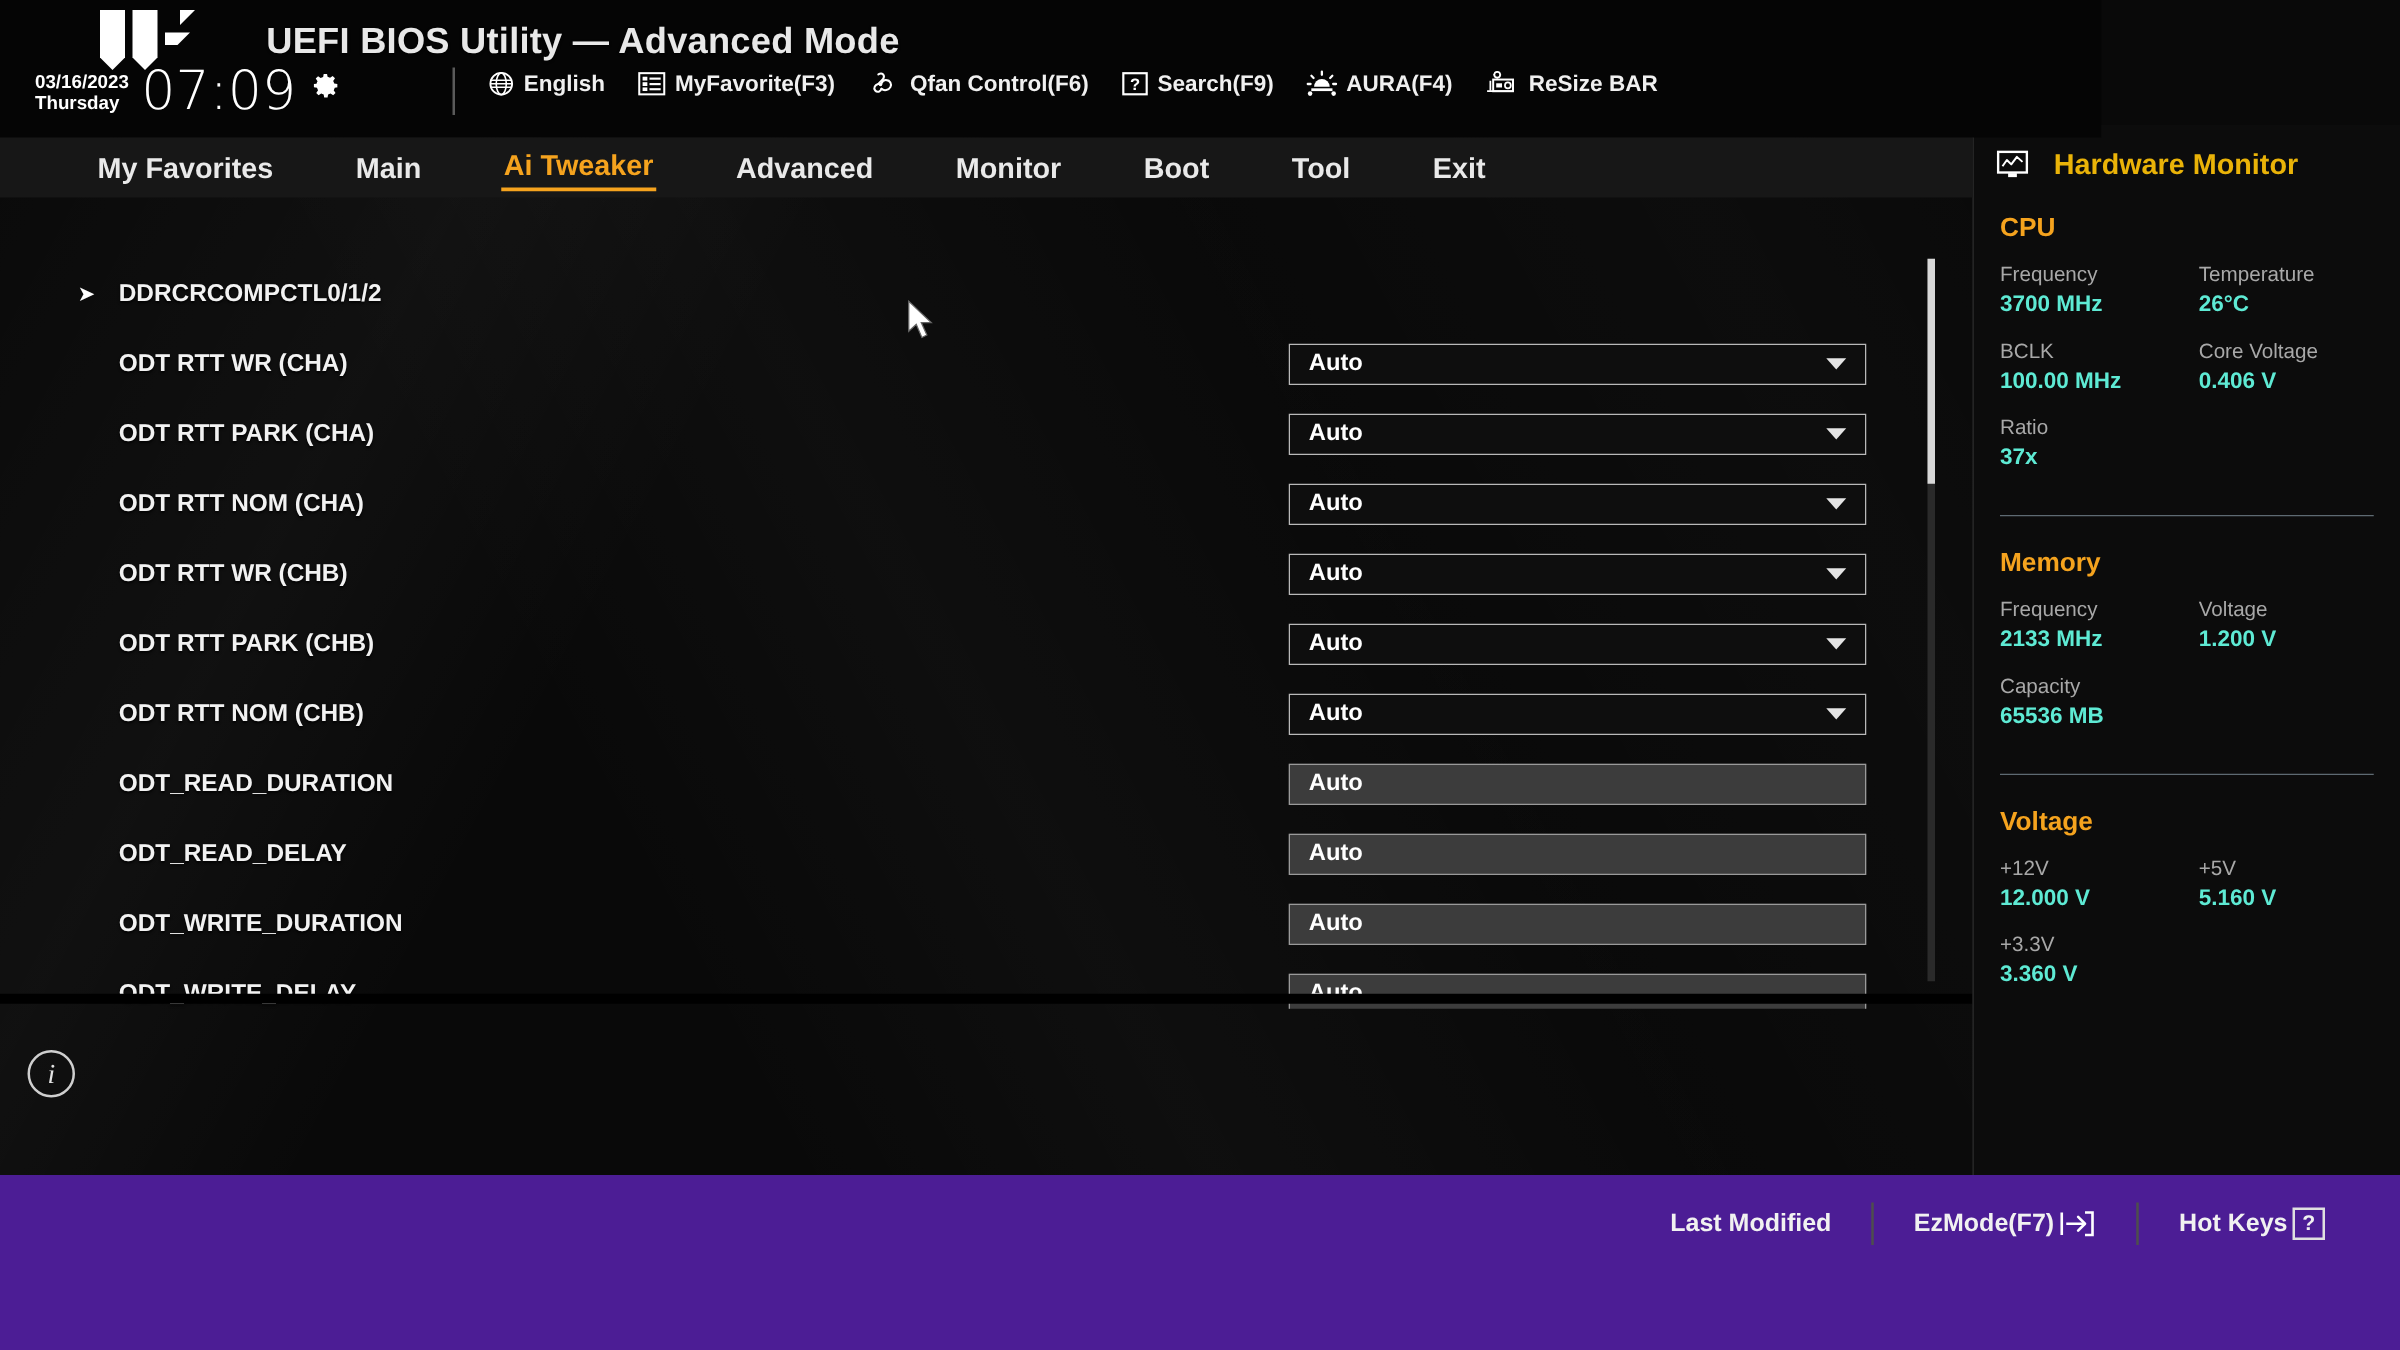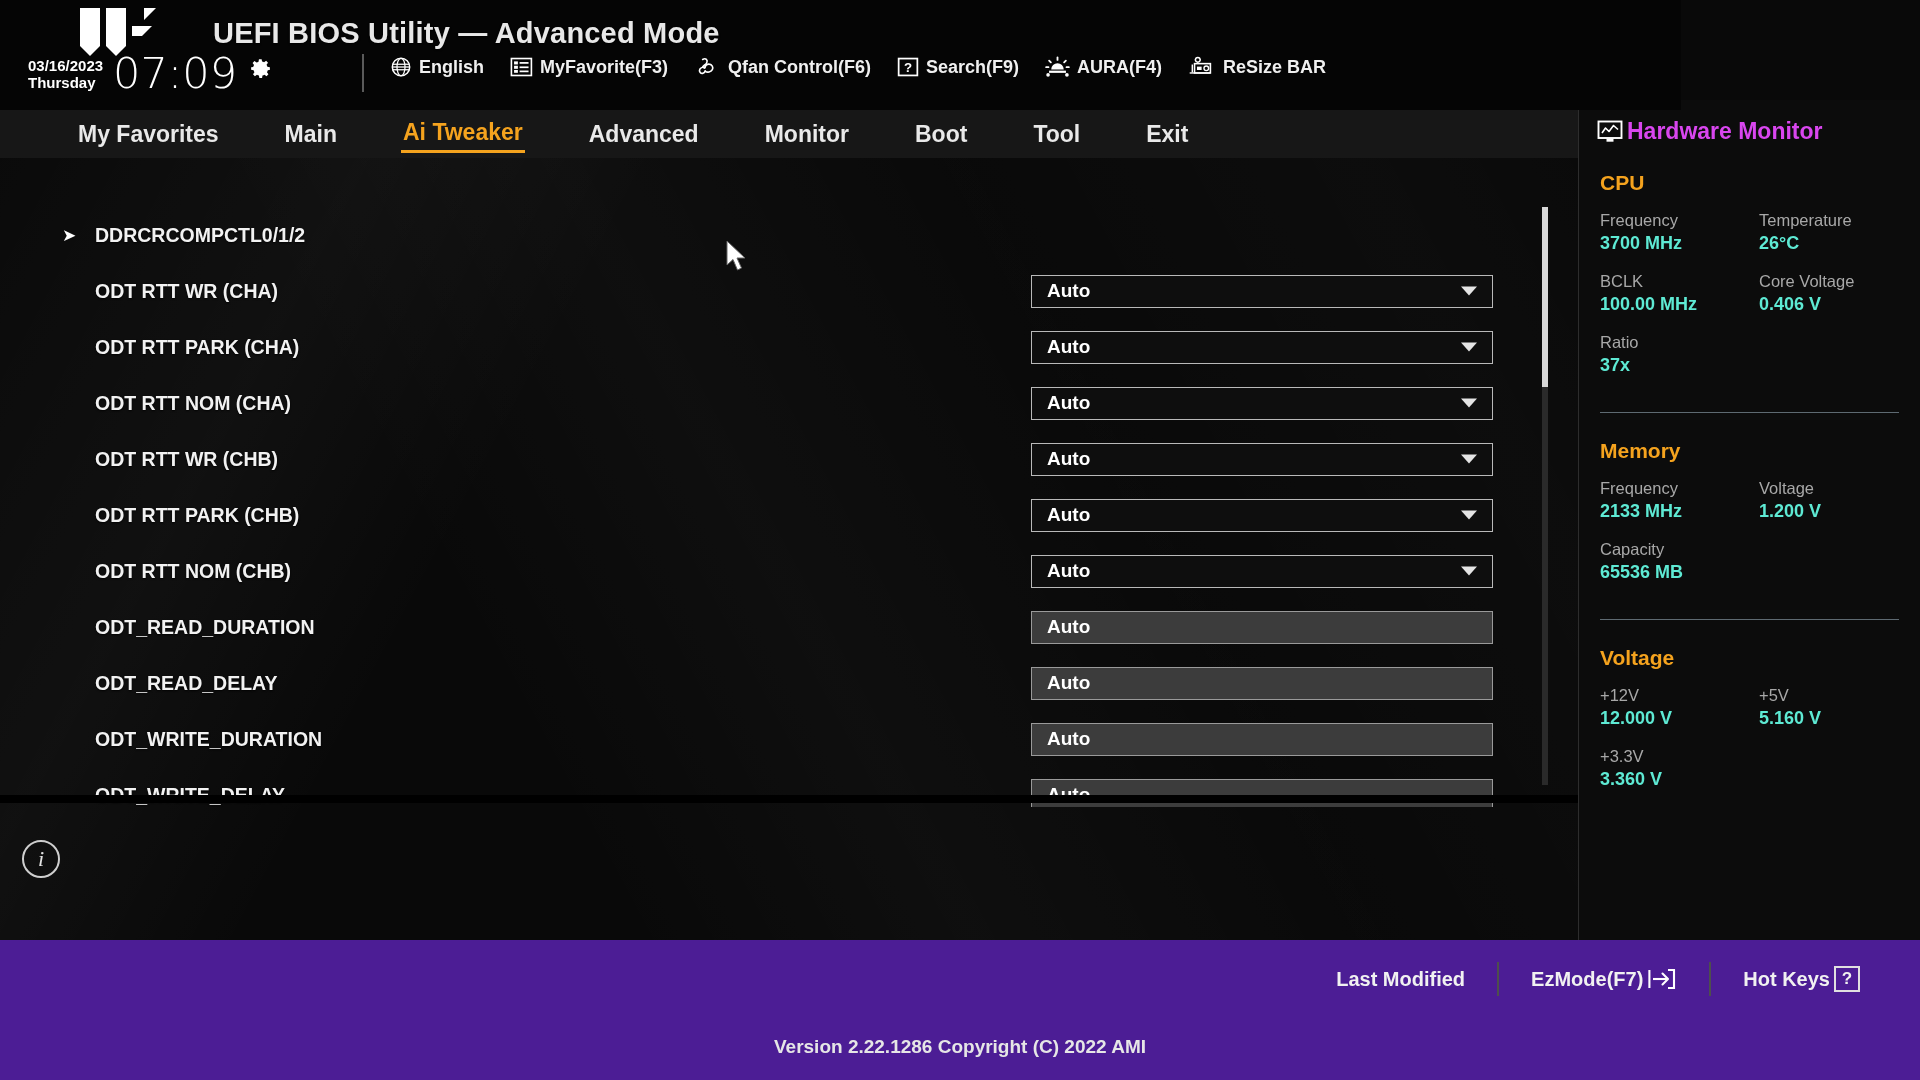--- a/index.html
+++ b/index.html
@@ -204,23 +204,23 @@
 
   
   .hwmon {
     position: absolute; top: 100px; left: 1578px;
     width: 342px; height: 840px;
     background: #0c0c0c;
     border-left: 1px solid #2d2d2d;
     z-index: 4;
   }
   .hw-title {
-    display: flex; align-items: center; gap: 4px;
+    display: flex; align-items: center; gap: 20px;
     margin: 18px 0 0 18px;
-    font-size: 23px; font-weight: bold; color: #d946ef;
+    font-size: 23px; font-weight: bold; color: #eab308;
   }
   .hw-section {
     margin: 26px 0 0 21px;
     font-size: 21px; font-weight: bold; color: #f5a31e;
   }
   .hw-grid {
     margin: 16px 0 0 21px;
     display: grid;
     grid-template-columns: 159px 1fr;
     row-gap: 0;
@@ -556,19 +556,18 @@
           <polyline points="15.5,6.5 21,12 15.5,17.5" fill="none" stroke="#ffffff" stroke-width="2.1" stroke-linejoin="round" stroke-linecap="round"></polyline>
           <polyline points="21,3 27,3 27,21 21,21" fill="none" stroke="#ffffff" stroke-width="2.1"></polyline>
         </svg>
       </div>
       <div class="f-div"></div>
       <div class="f-act">
         <span>Hot Keys</span>
         <span class="hotkey-box">?</span>
       </div>
     </div>
-    <div class="version">Version 2.22.1286 Copyright (C) 2022 AMI</div>
   </div>
 
   <svg class="cursor" style="left:726px; top:240px;" width="26" height="36" viewBox="0 0 26 36">
     <polygon points="1,1 1,25 7,19.5 11.5,30 15.5,28 11,18 19,18" fill="#ffffff" stroke="#666666" stroke-width="1"></polygon>
   </svg>
 </div>
 
 </body></html>

